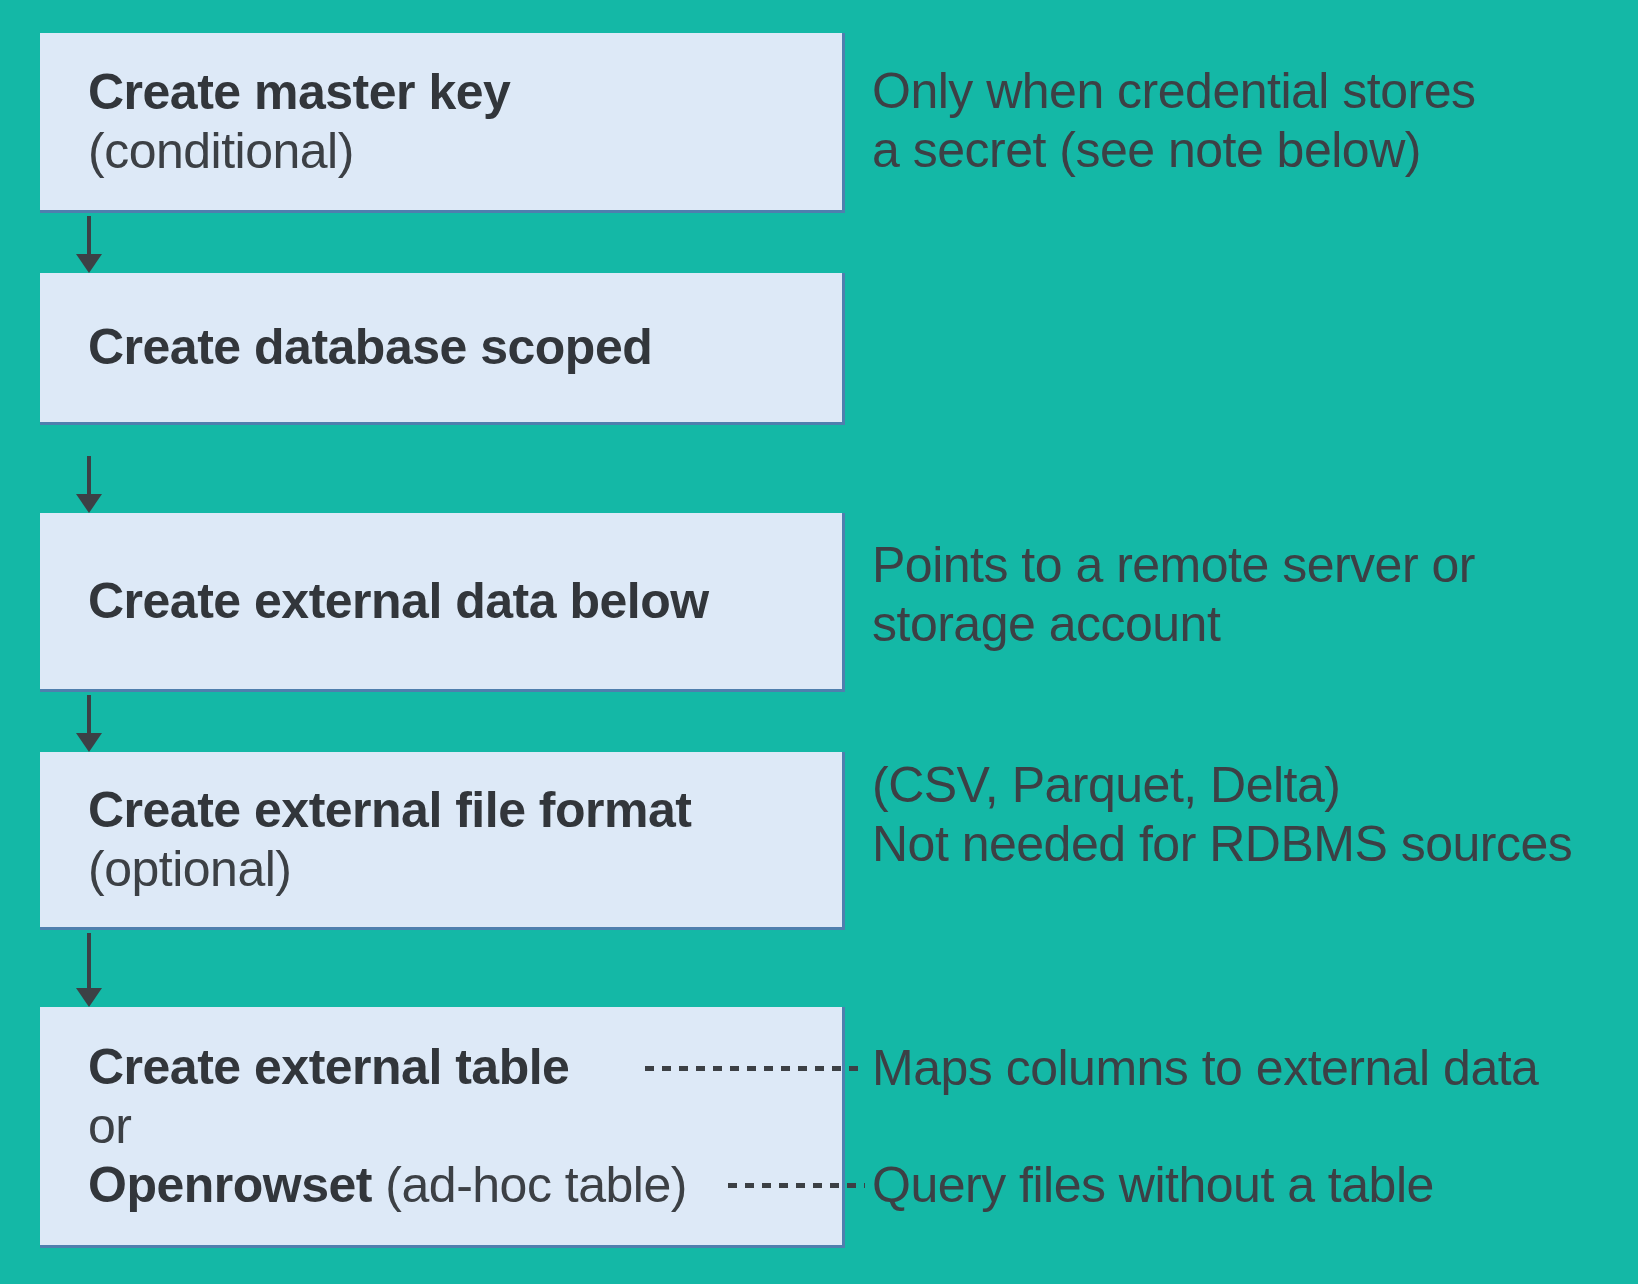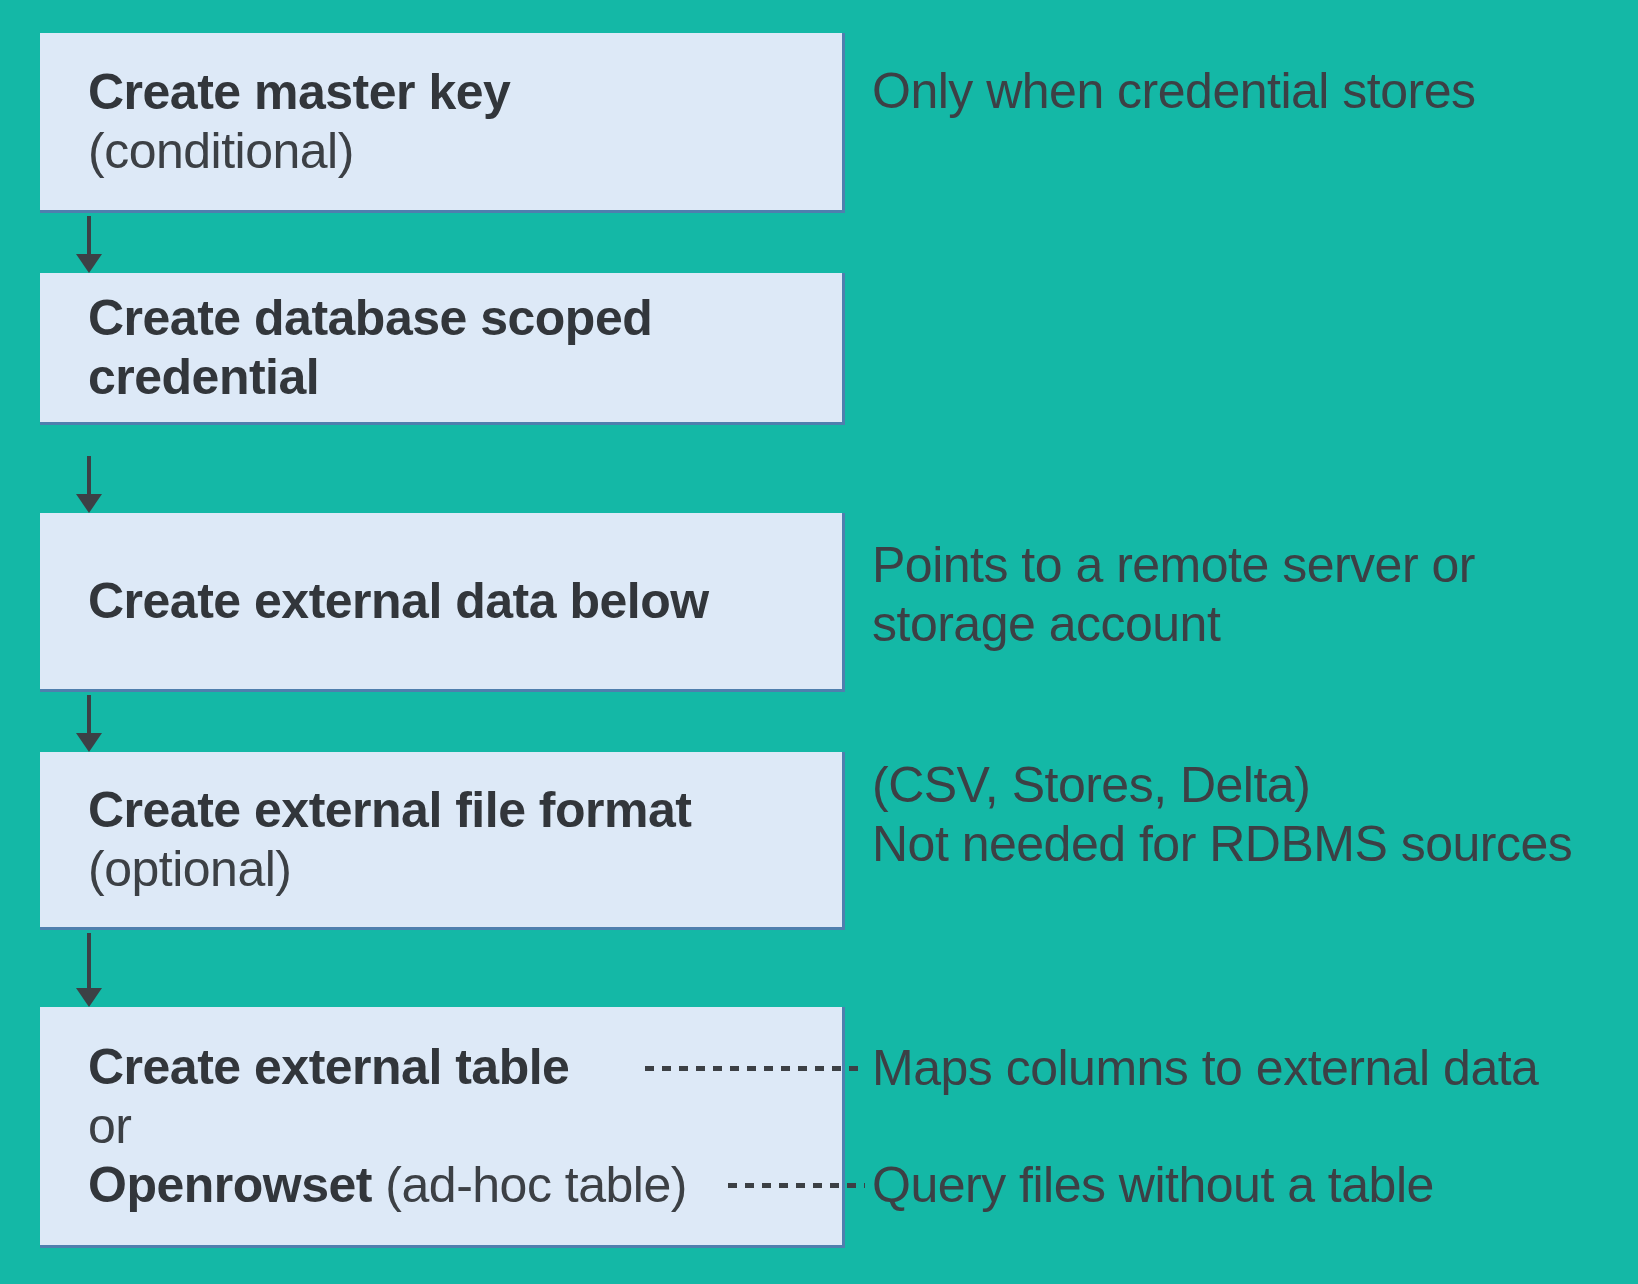--- a/index.html
+++ b/index.html
@@ -43,30 +43,30 @@
 <body>
 
 <div class="canvas">
 
   <div class="box" style="top:33px;height:180px;">
     <div class="bl"><span class="b">Create master key</span></div>
     <div class="bl">(conditional)</div>
   </div>
   <div class="note" style="top:62px;">
     <div class="nl">Only when credential stores</div>
+    <div class="nl">a secret (see note below)</div>
   </div>
 
   <div class="arrow" style="top:216px;height:57px;">
     <div class="stem"></div>
     <div class="head"></div>
   </div>
 
   <div class="box" style="top:273px;height:152px;">
     <div class="bl"><span class="b">Create database scoped</span></div>
-    <div class="bl"><span class="b">credential</span></div>
   </div>
 
   <div class="arrow" style="top:456px;height:57px;">
     <div class="stem"></div>
     <div class="head"></div>
   </div>
 
   <div class="box" style="top:513px;height:179px;">
     <div class="bl"><span class="b">Create external data below</span></div>
   </div>
@@ -78,21 +78,21 @@
   <div class="arrow" style="top:695px;height:57px;">
     <div class="stem"></div>
     <div class="head"></div>
   </div>
 
   <div class="box" style="top:752px;height:178px;">
     <div class="bl"><span class="b">Create external file format</span></div>
     <div class="bl">(optional)</div>
   </div>
   <div class="note" style="top:756px;">
-    <div class="nl">(CSV, Stores, Delta)</div>
+    <div class="nl">(CSV, Parquet, Delta)</div>
     <div class="nl">Not needed for RDBMS sources</div>
   </div>
 
   <div class="arrow" style="top:933px;height:74px;">
     <div class="stem"></div>
     <div class="head"></div>
   </div>
 
   <div class="box" style="top:1007px;height:241px;">
     <div class="bl"><span class="b">Create external table</span></div>

